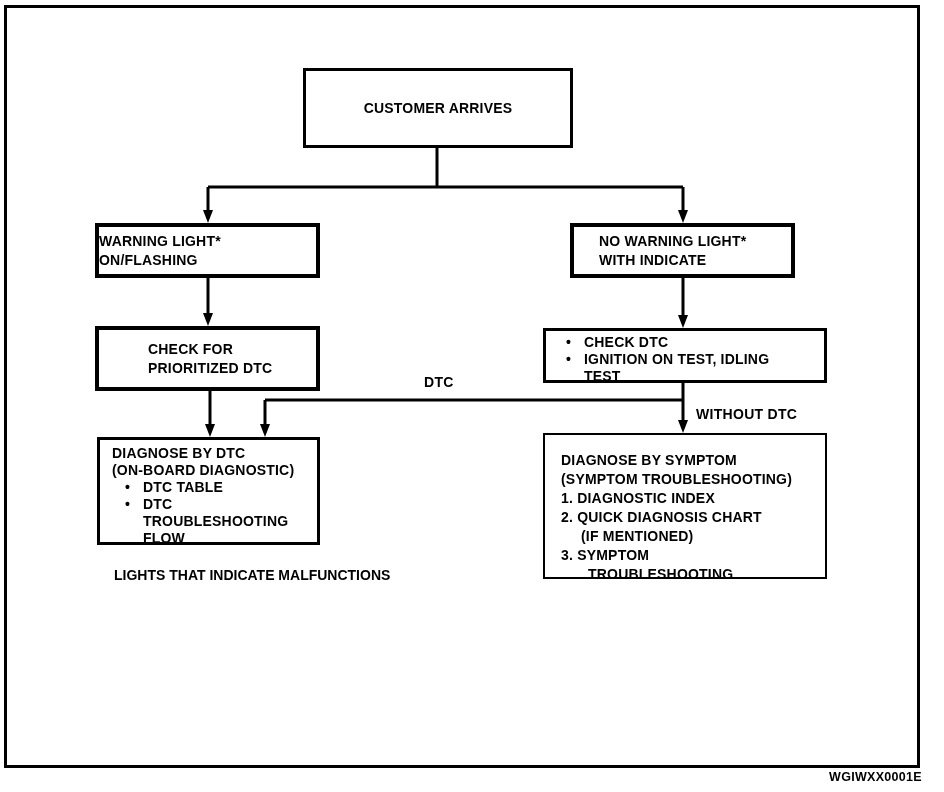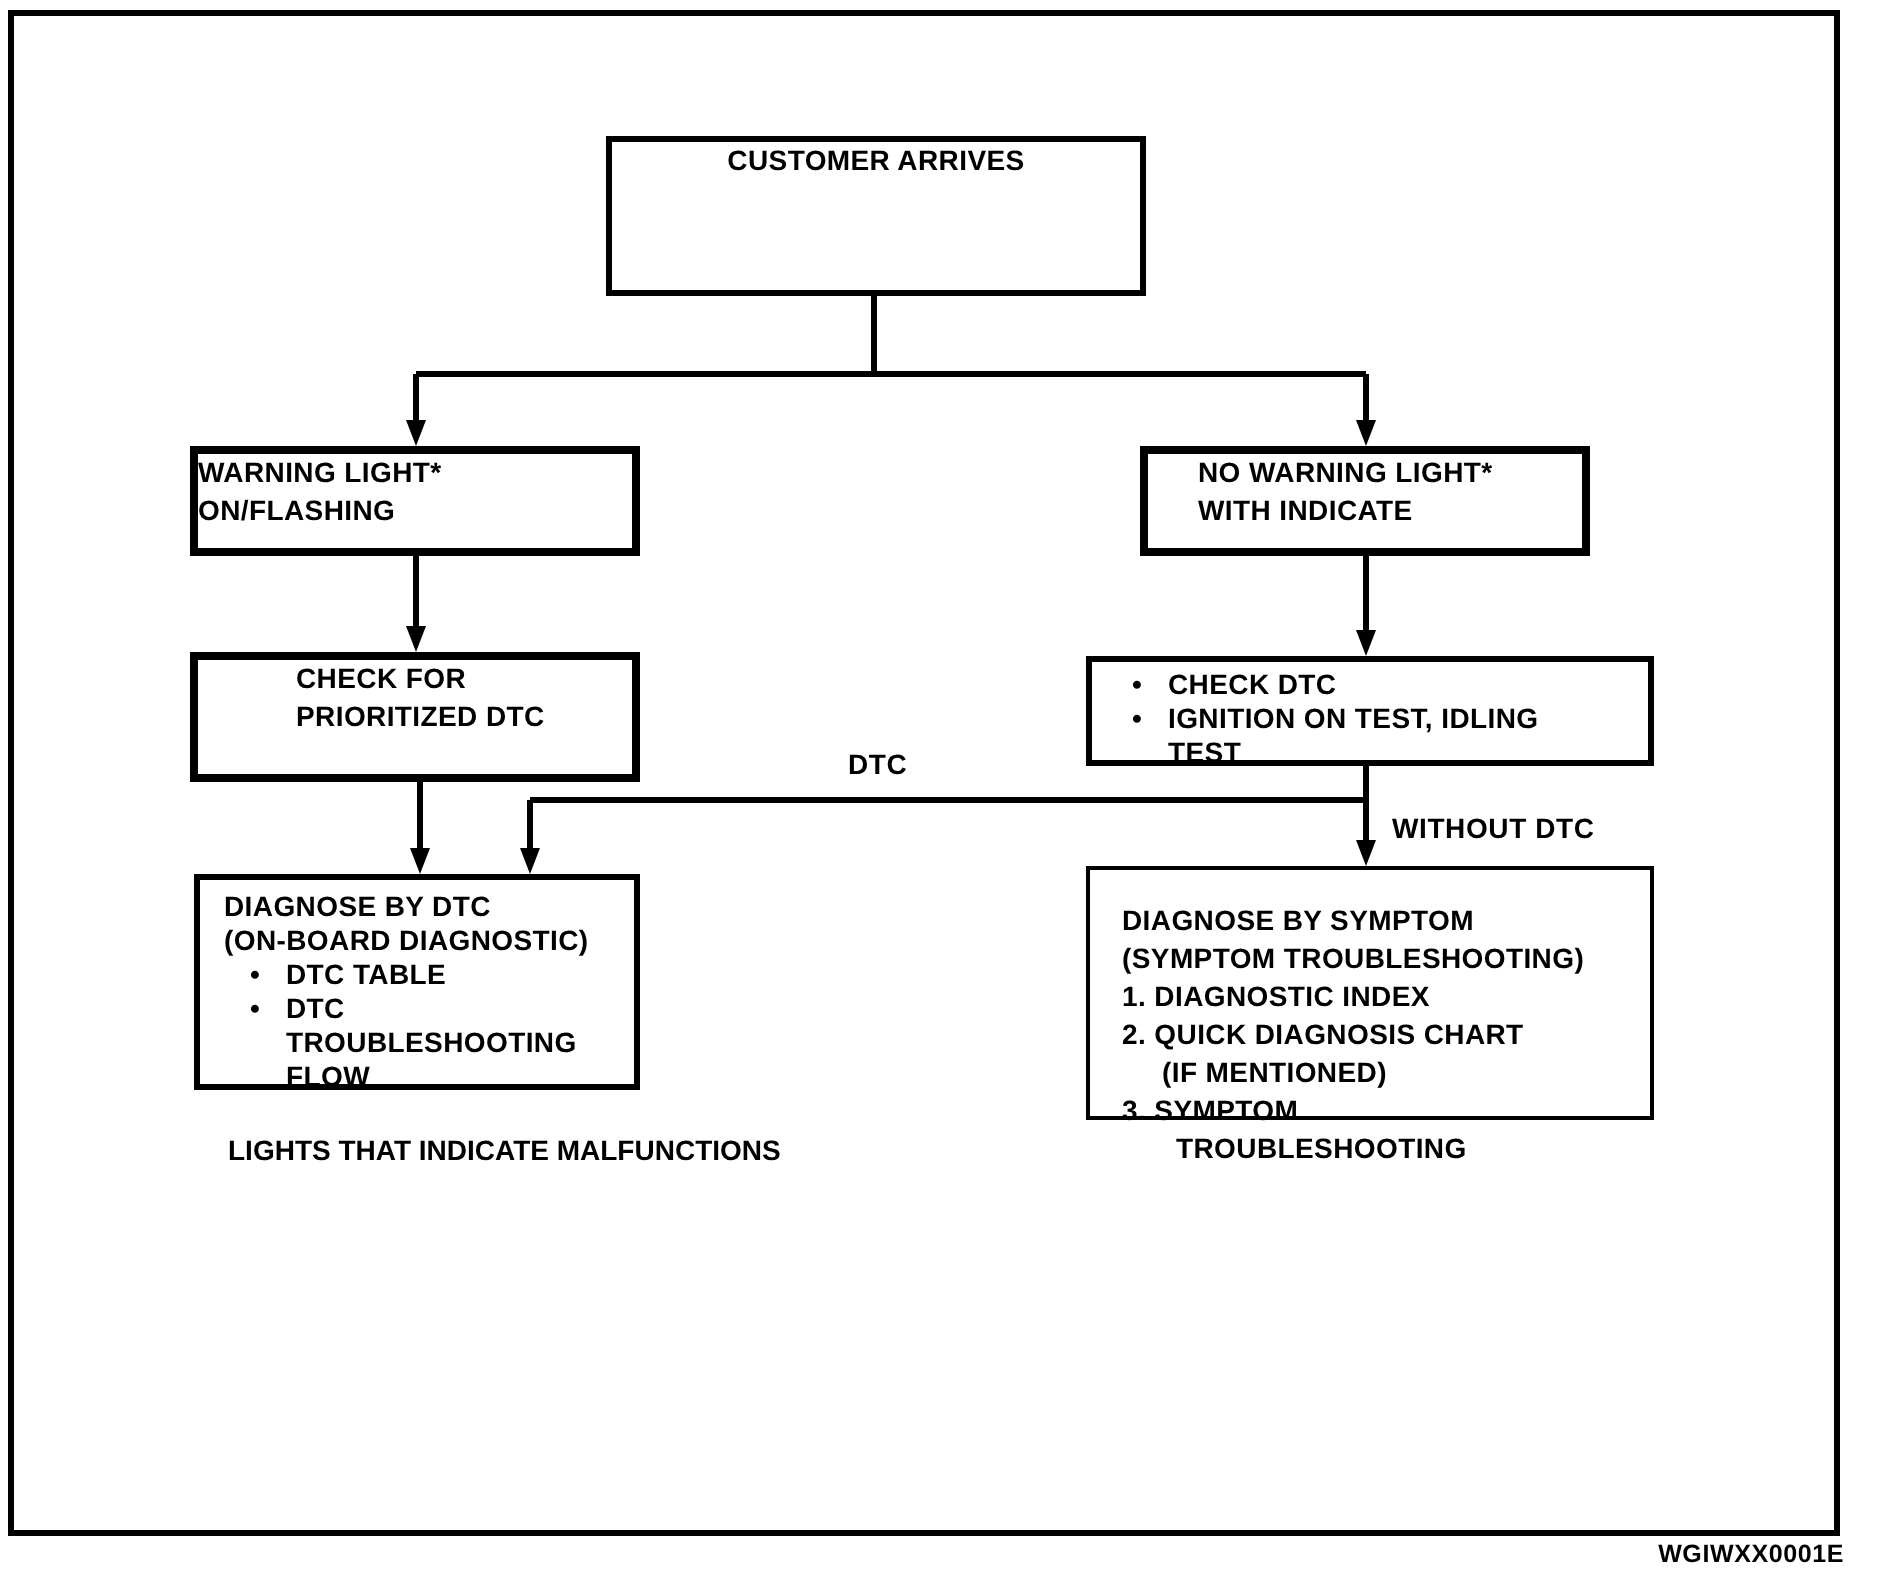--- a/index.html
+++ b/index.html
@@ -22,35 +22,35 @@
   .node{
     position:absolute;
     border:3px solid #000;
     box-sizing:border-box;
     background:#fff;
     font-size:14px;
     line-height:19px;
     letter-spacing:0.2px;
   }
   .node .line{white-space:nowrap;}
-  .vcenter{display:flex;flex-direction:column;justify-content:flex-start;}
+  .vcenter{display:flex;flex-direction:column;justify-content:center;}
   .hcenter{align-items:center;text-align:center;}
   .lrow{display:flex;}
   .marker{flex:0 0 18px;width:18px;}
   
   #n-customer{left:303px;top:68px;width:270px;height:80px;border-width:3px;}
   #n-warning{left:95px;top:223px;width:225px;height:55px;border-width:4px;}
   #n-nowarning{left:570px;top:223px;width:225px;height:55px;border-width:4px;padding-left:25px;}
   #n-checkfor{left:95px;top:326px;width:225px;height:65px;border-width:4px;padding-left:49px;}
   #n-checkdtc{left:543px;top:328px;width:284px;height:55px;border-width:3px;padding:3px 4px 0 20px;line-height:17px;}
   #n-checkdtc .cont{padding-left:18px;}
   #n-diagdtc{left:97px;top:437px;width:223px;height:108px;border-width:3px;padding:5px 4px 0 12px;line-height:17px;}
   #n-diagdtc .brow{padding-left:13px;}
   #n-diagdtc .cont{padding-left:31px;}
-  #n-diagsym{left:543px;top:433px;width:284px;height:127px;border-width:2px;padding:16px 4px 0 16px;line-height:19px;}
+  #n-diagsym{left:543px;top:433px;width:284px;height:146px;border-width:2px;padding:16px 4px 0 16px;line-height:19px;}
   #n-diagsym .cont-a{padding-left:20px;}
   #n-diagsym .cont-b{padding-left:27px;}
   .edge-label{position:absolute;font-size:14px;letter-spacing:0.3px;white-space:nowrap;}
   #lbl-dtc{left:424px;top:374px;}
   #lbl-withoutdtc{left:696px;top:406px;}
   #footnote{position:absolute;left:100px;top:566px;font-size:14px;line-height:19px;}
   #footnote .fn2{padding-left:14px;}
   #figcode{position:absolute;right:22px;top:770px;font-size:12.5px;letter-spacing:0.3px;}
 </style>
 </head>

